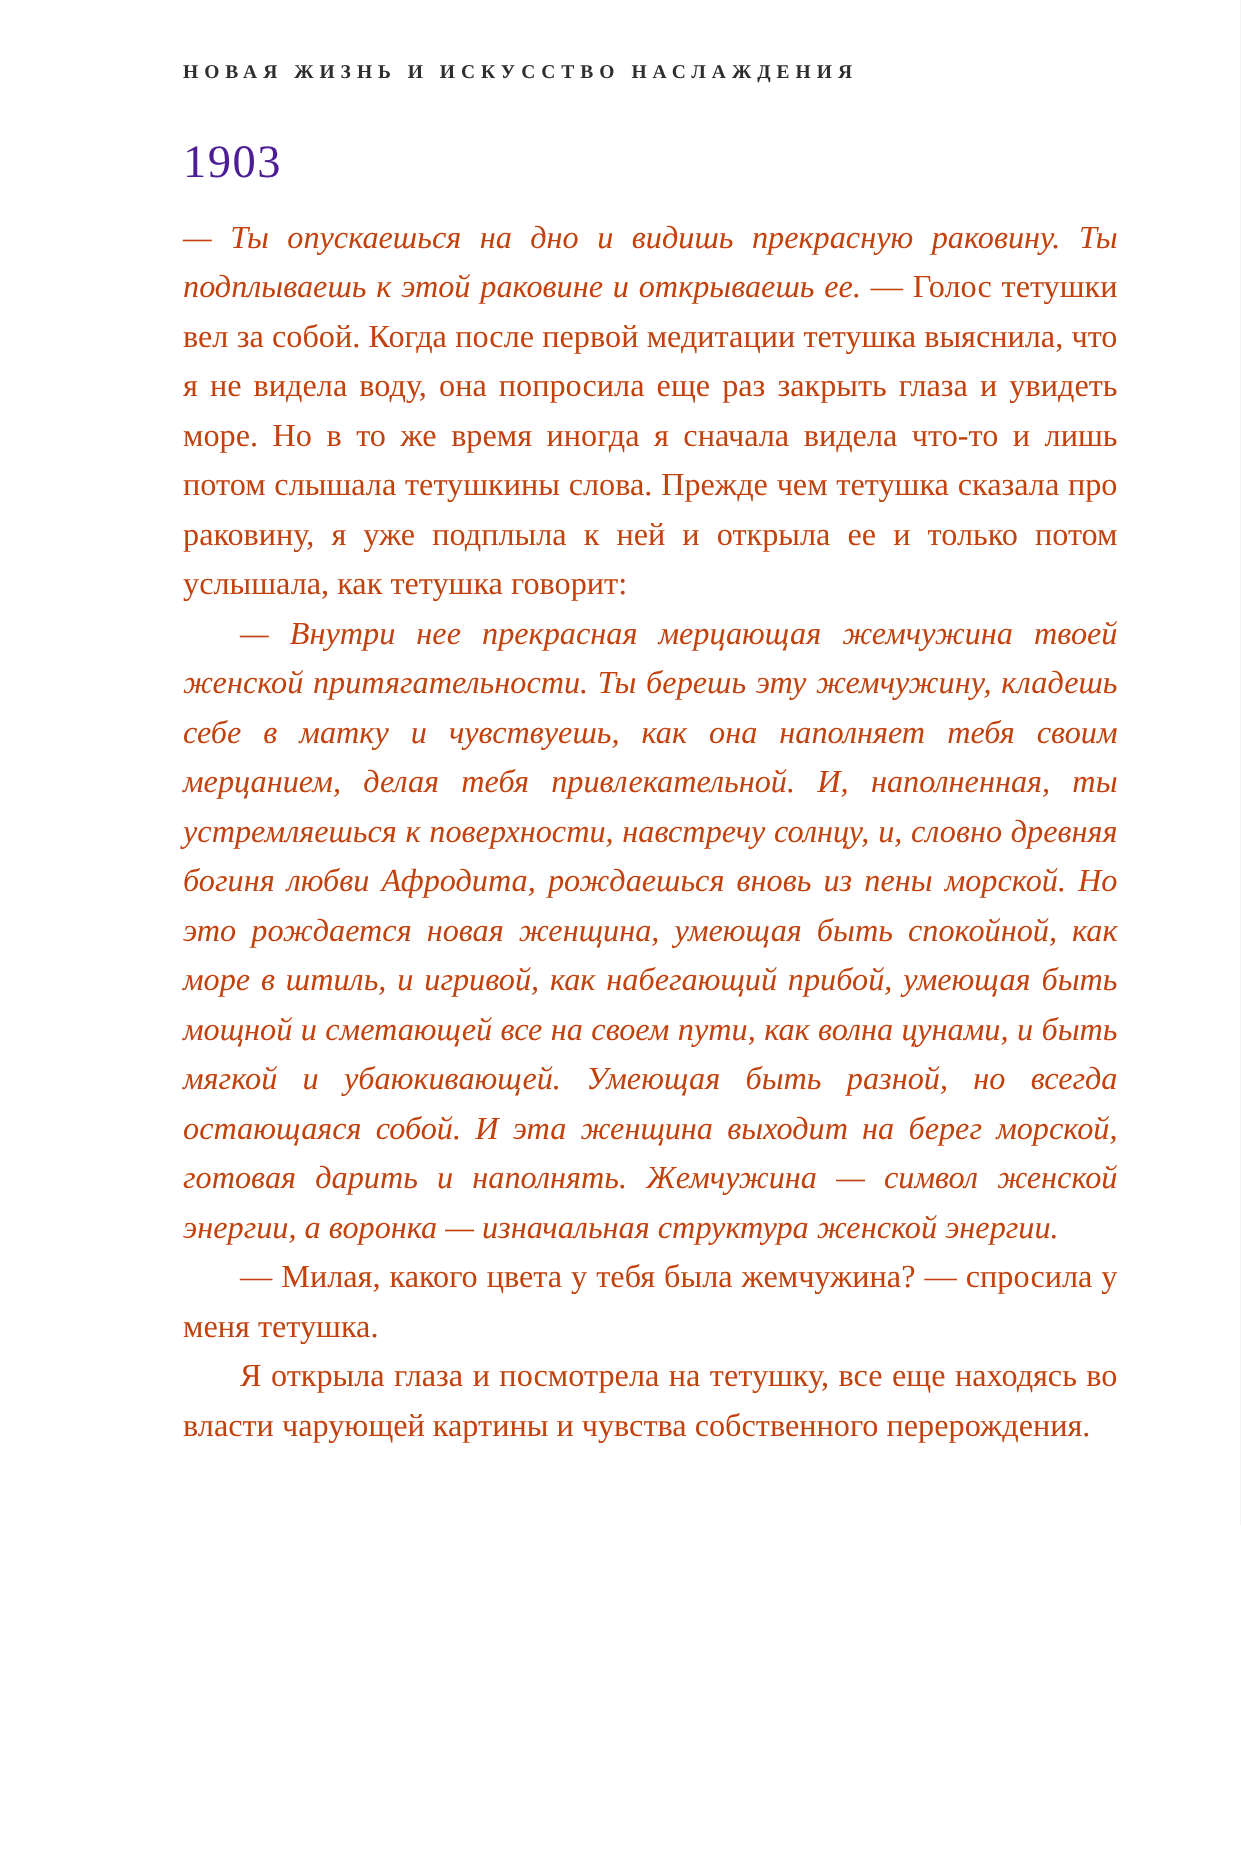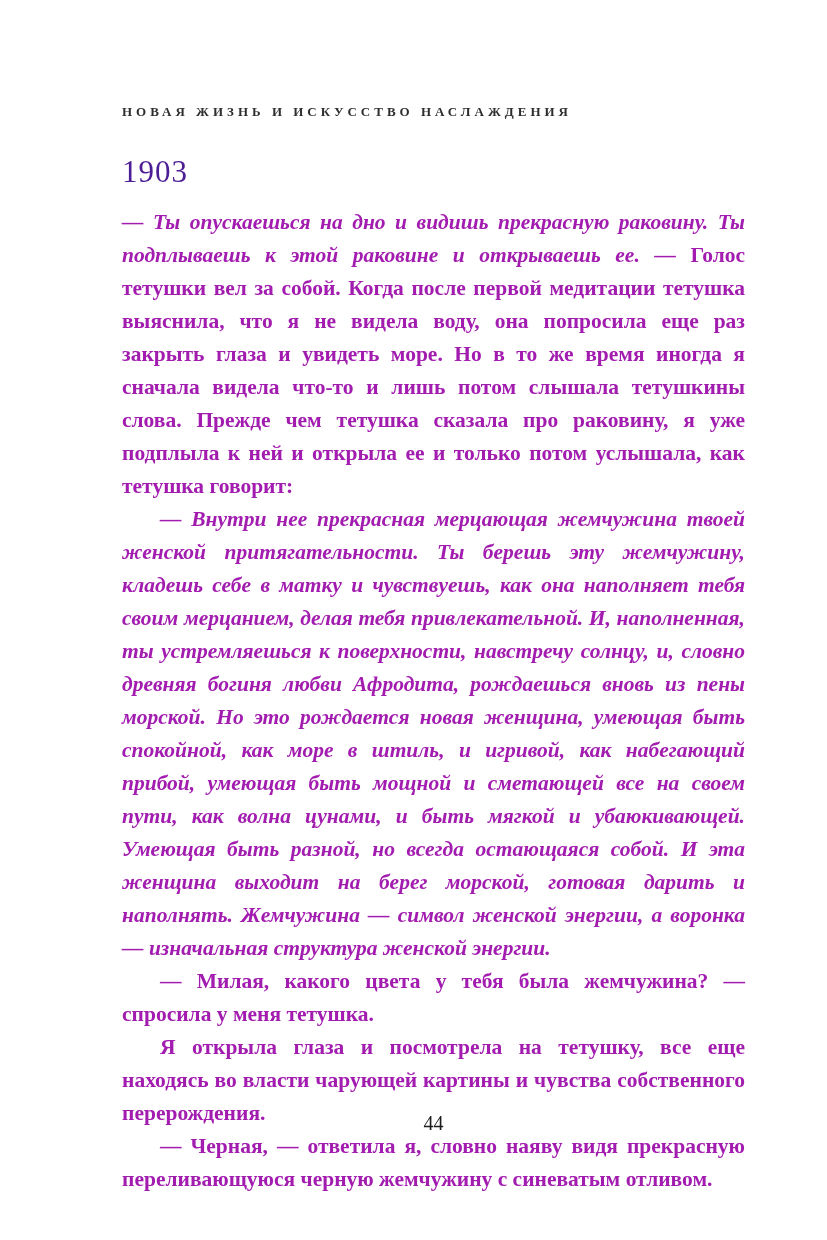--- a/index.html
+++ b/index.html
@@ -7,21 +7,21 @@
     padding: 0;
     background: #e9e9e9;
   }
   .page {
     position: relative;
     width: 827px;
     height: 1240px;
     margin: 0 auto;
     background: #ffffff;
     box-sizing: border-box;
-    padding: 104px 82px 0 122px;
+    padding: 40px 82px 0 122px;
     font-family: "Liberation Serif", "DejaVu Serif", serif;
     color: #1c1c1c;
     overflow: hidden;
   }
   .running-header {
     font-family: "Liberation Serif", "DejaVu Serif", serif;
     font-size: 13px;
     font-weight: bold;
     letter-spacing: 4px;
     color: #2e2e2e;
@@ -34,22 +34,21 @@
     font-weight: normal;
     letter-spacing: 1px;
     color: #4c1d95;
     margin: 0 0 16px 0;
   }
   .body-text p.para {
     margin: 0;
     font-size: 21.5px;
     line-height: 33px;
     text-align: justify;
-    color: #a21caf;
-    font-weight: bold;
+    color: #c2410c;
   }
   .body-text p.para.indent {
     text-indent: 38px;
   }
   .body-text span.italic {
     font-style: italic;
   }
   .body-text span.normal {
     font-style: normal;
   }
@@ -69,17 +68,15 @@
 <div class="page">
   <div class="running-header">НОВАЯ ЖИЗНЬ И ИСКУССТВО НАСЛАЖДЕНИЯ</div>
 
   <h1 class="year-heading">1903</h1>
 
   <div class="body-text">
       <p class="para"><span class="italic">— Ты опускаешься на дно и видишь прекрасную раковину. Ты подплываешь к этой раковине и открываешь ее. </span><span class="normal">— Голос тетушки вел за собой. Когда после первой медитации тетушка выяснила, что я не видела воду, она попросила еще раз закрыть глаза и увидеть море. Но в то же время иногда я сначала видела что-то и лишь потом слышала тетушкины слова. Прежде чем тетушка сказала про раковину, я уже подплыла к ней и открыла ее и только потом услышала, как тетушка говорит:</span></p>
       <p class="para indent"><span class="italic">— Внутри нее прекрасная мерцающая жемчужина твоей женской притягательности. Ты берешь эту жемчужину, кладешь себе в матку и чувствуешь, как она наполняет тебя своим мерцанием, делая тебя привлекательной. И, наполненная, ты устремляешься к поверхности, навстречу солнцу, и, словно древняя богиня любви Афродита, рождаешься вновь из пены морской. Но это рождается новая женщина, умеющая быть спокойной, как море в штиль, и игривой, как набегающий прибой, умеющая быть мощной и сметающей все на своем пути, как волна цунами, и быть мягкой и убаюкивающей. Умеющая быть разной, но всегда остающаяся собой. И эта женщина выходит на берег морской, готовая дарить и наполнять. Жемчужина — символ женской энергии, а воронка — изначальная структура женской энергии.</span></p>
       <p class="para indent"><span class="normal">— Милая, какого цвета у тебя была жемчужина? — спросила у меня тетушка.</span></p>
       <p class="para indent"><span class="normal">Я открыла глаза и посмотрела на тетушку, все еще находясь во власти чарующей картины и чувства собственного перерождения.</span></p>
-      <p class="para indent"><span class="normal">— Черная, — ответила я, словно наяву видя прекрасную переливающуюся черную жемчужину с синеватым отливом.</span></p>
     </div>
 
-  <div class="page-number">44</div>
 </div>
 
 </body></html>

